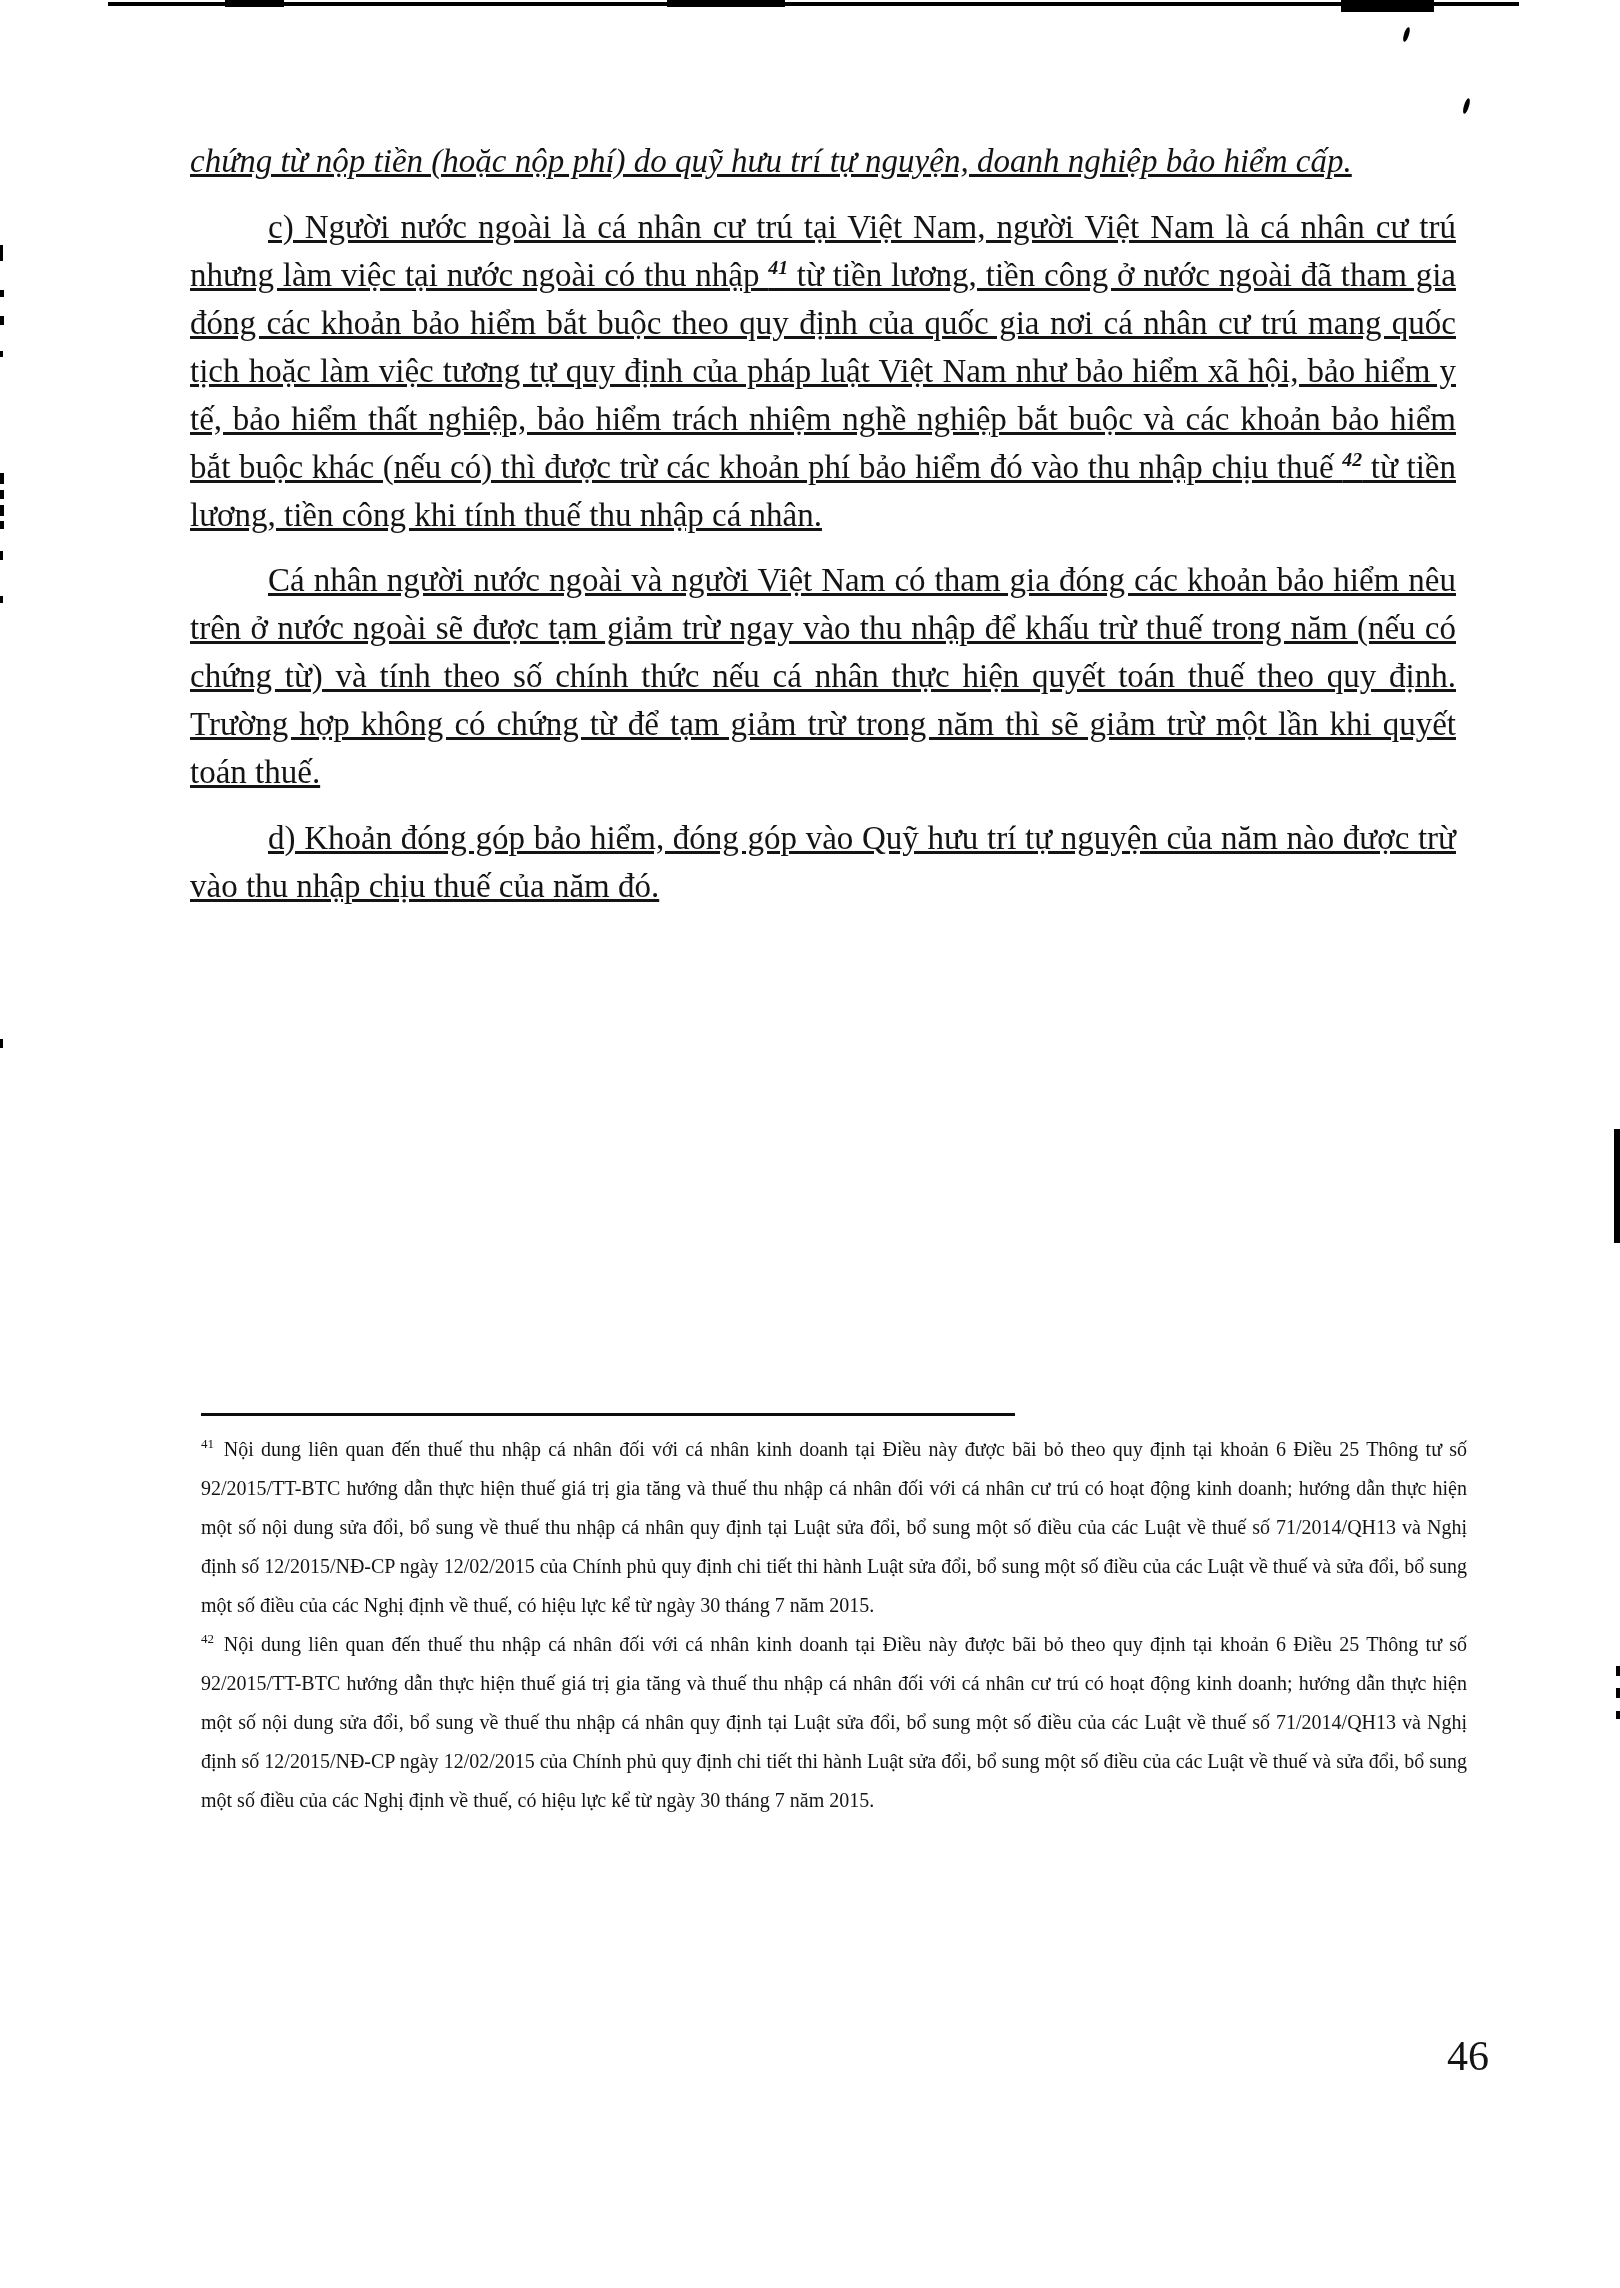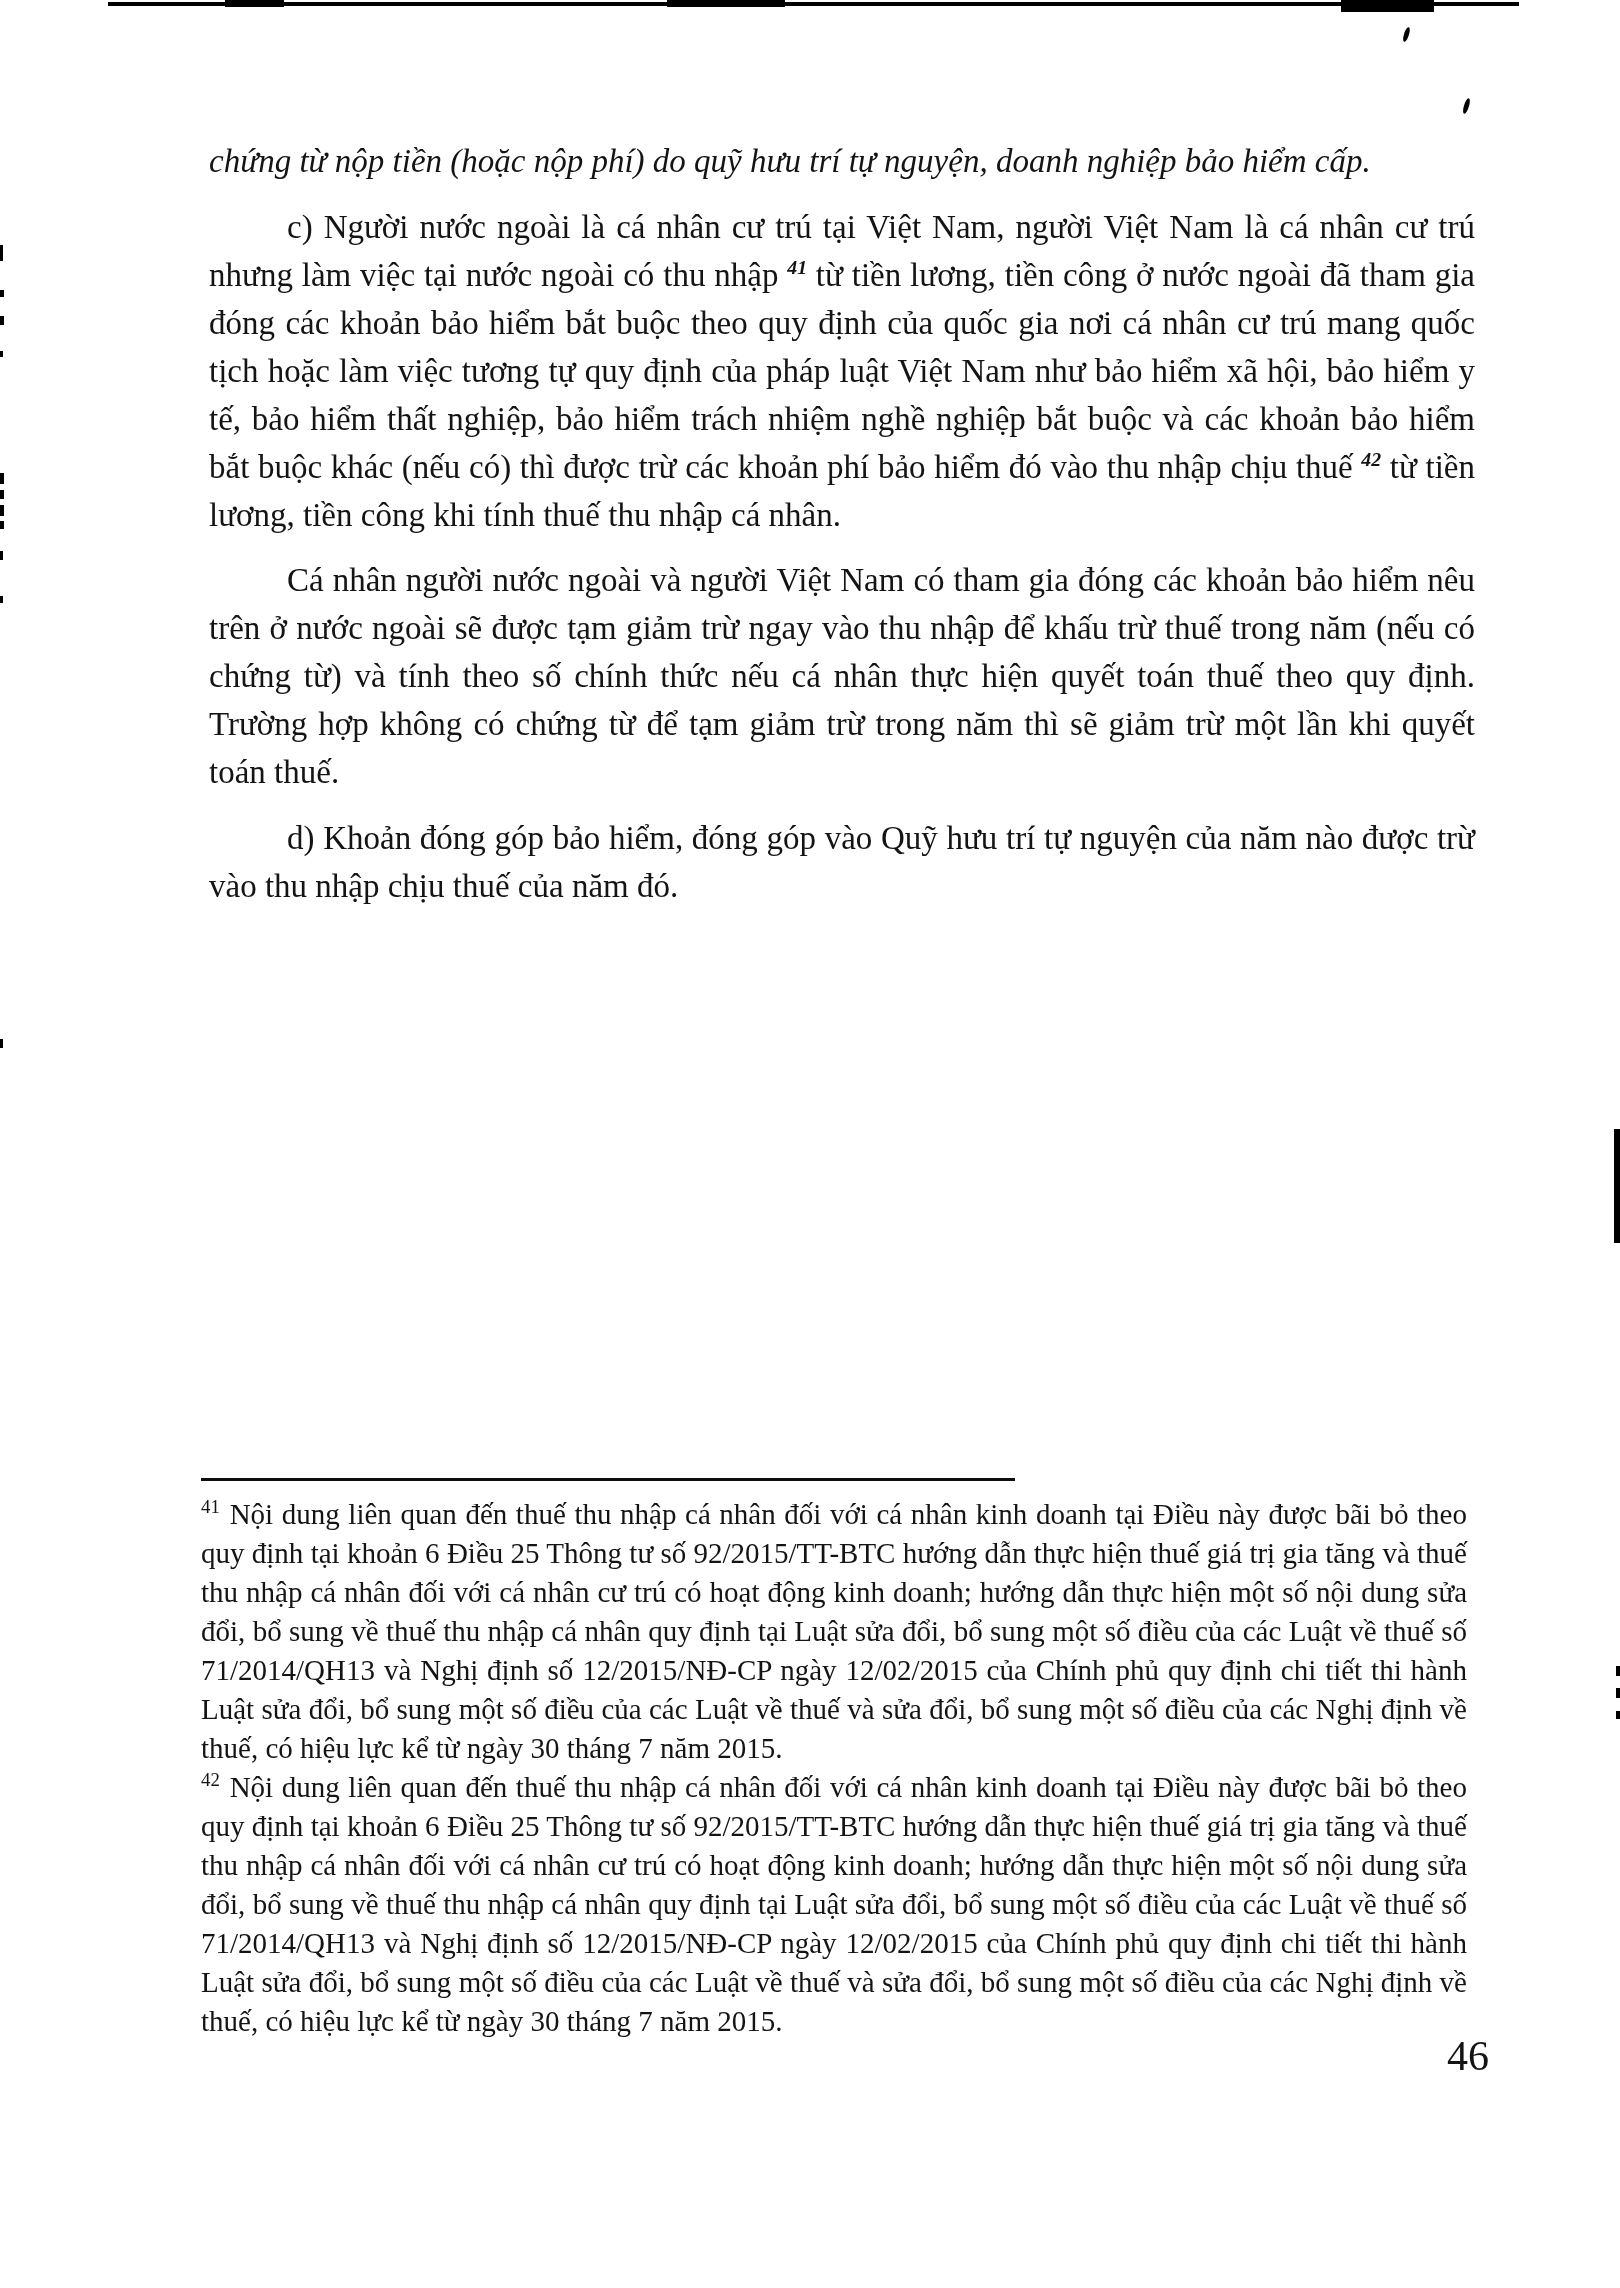--- a/index.html
+++ b/index.html
@@ -6,42 +6,43 @@
   body {
     width: 1620px; height: 2289px;
     background: #ffffff;
     position: relative;
     font-family: "Liberation Serif", "DejaVu Serif", serif;
     color: #141414;
     overflow: hidden;
   }
   .content {
     position: absolute;
-    left: 209px; top: 137px;
+    left: 190px; top: 137px;
     width: 1266px;
     font-size: 33px;
     line-height: 48px;
     text-align: justify;
+    text-decoration: underline;
   }
   .content p { margin: 0 0 17.6px 0; }
   p.intro { font-style: italic; text-indent: 0; }
   p.indent { text-indent: 78px; }
   p.section-heading { margin-top: 21.6px; }
   sup.fn-ref {
     font-size: 0.6em;
     font-style: italic;
     font-weight: bold;
     vertical-align: super;
     line-height: 0;
   }
   .footnotes {
     position: absolute;
-    left: 201px; top: 1478px;
+    left: 201px; top: 1413px;
     width: 1266px;
-    font-size: 29px;
+    font-size: 20px;
     line-height: 39px;
     text-align: justify;
   }
   .fn-rule {
     width: 814px; height: 0;
     border-top: 3.9px solid #0d0d0d;
     margin-bottom: 13.7px;
   }
   .footnote { margin: 0; }
   .footnote sup {

